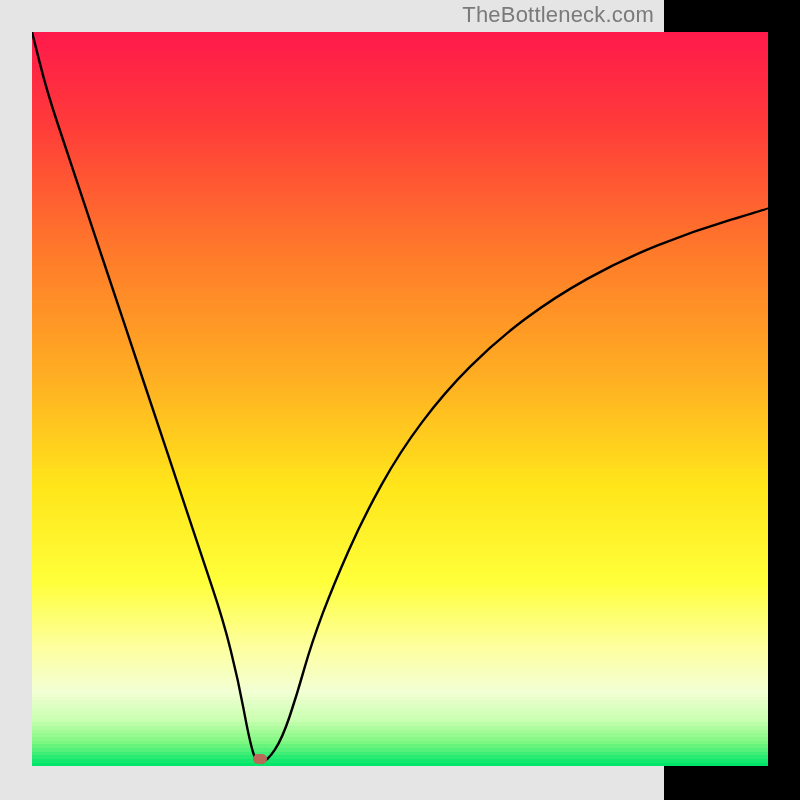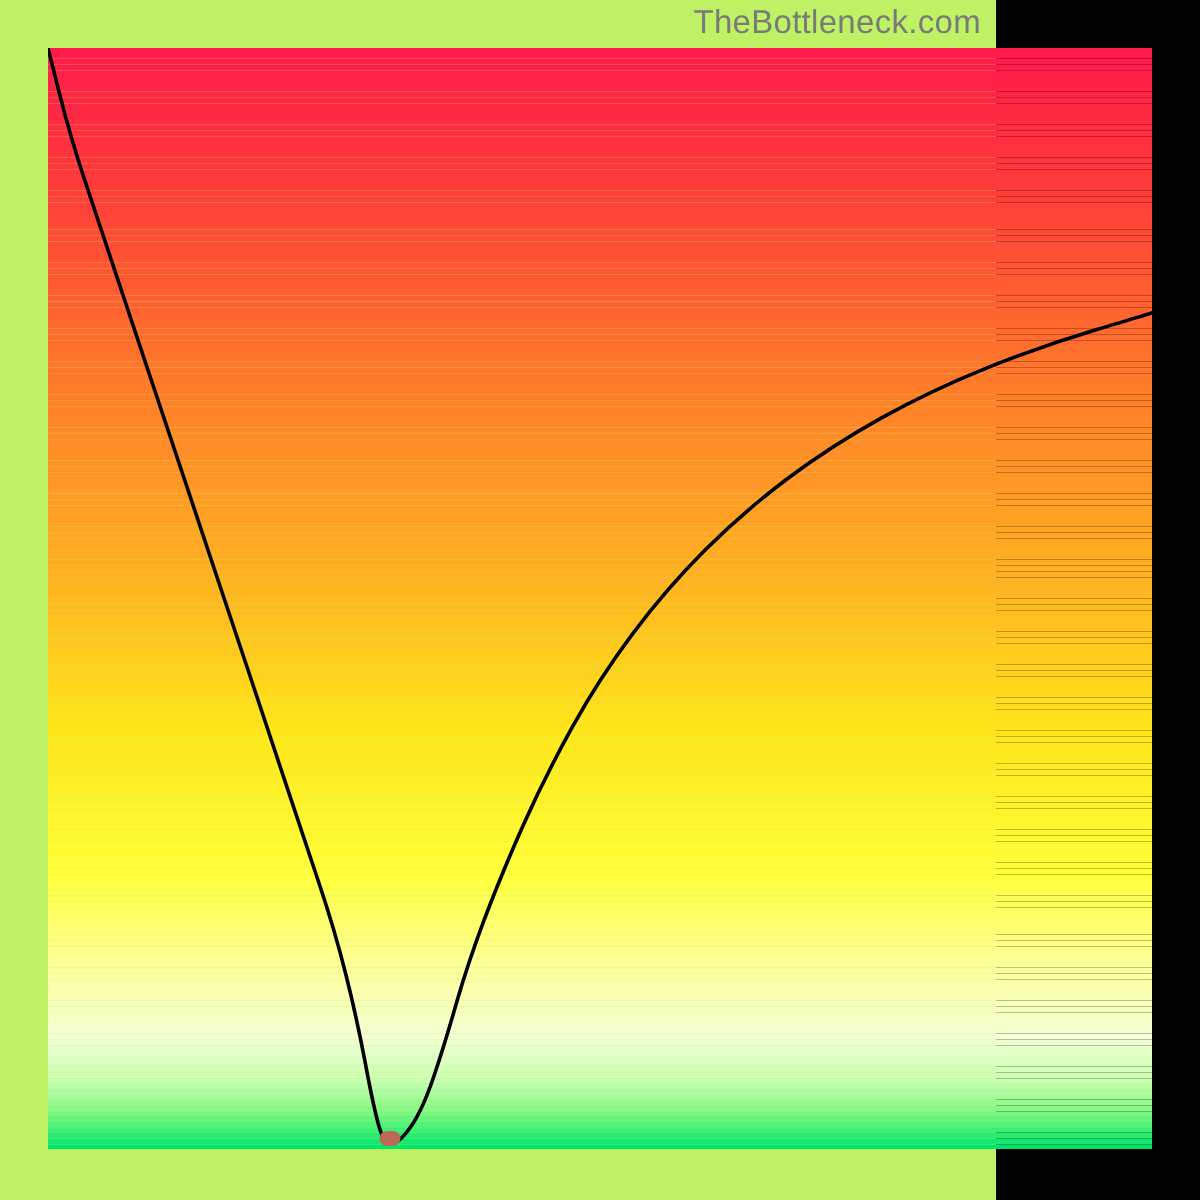--- a/index.html
+++ b/index.html
@@ -7,21 +7,21 @@
     padding: 0;
     width: 800px;
     height: 800px;
     background: #000;
     font-family: Arial, Helvetica, sans-serif;
   }
   .frame {
     position: relative;
     width: 664px;
     height: 800px;
-    background: #bef264;
+    background: #e5e5e5;
   }
   .watermark {
     position: absolute;
     top: 2px;
     right: 10px;
     color: #7a7a7a;
     font-size: 22px;
     font-weight: 500;
     letter-spacing: 0.2px;
     z-index: 10;

